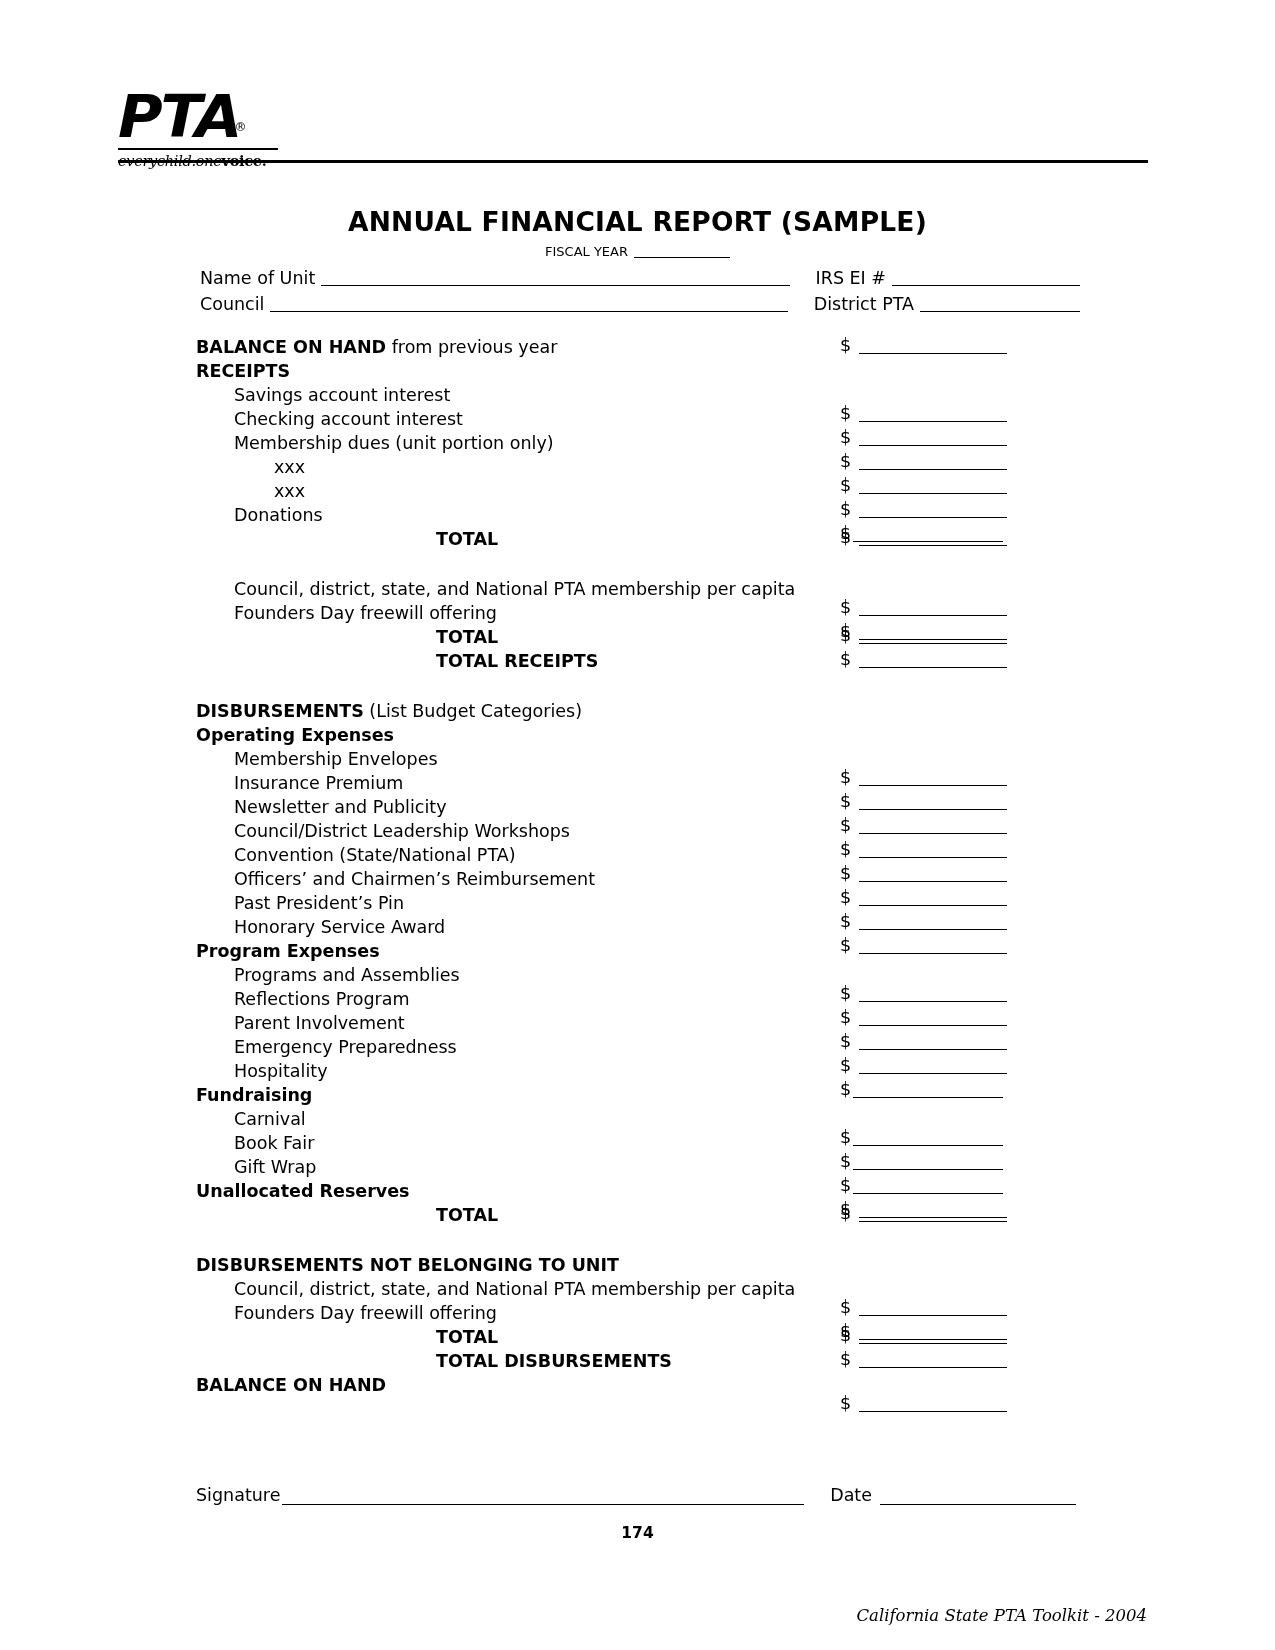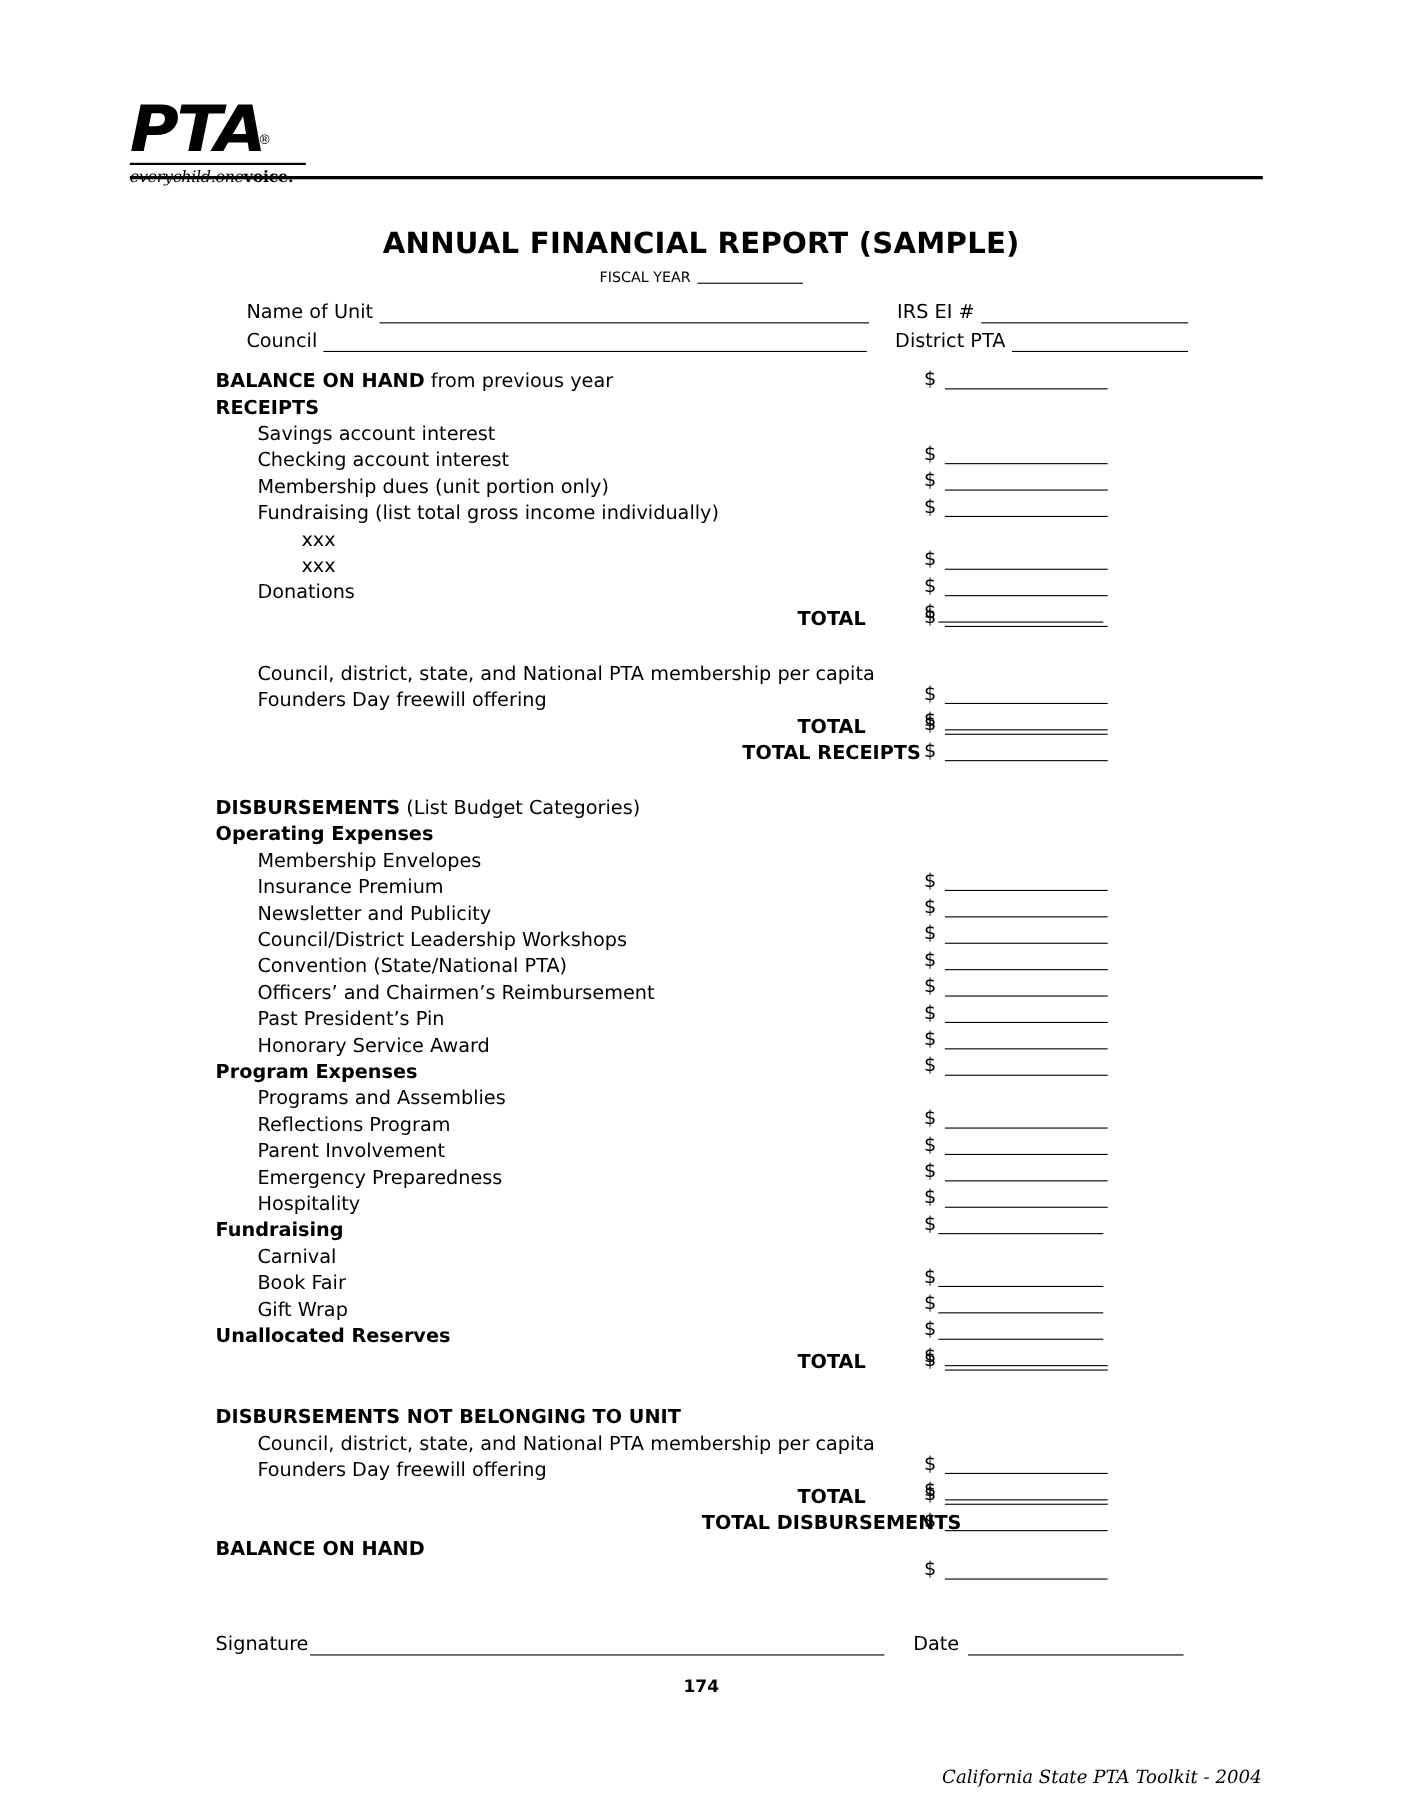--- a/index.html
+++ b/index.html
@@ -105,23 +105,21 @@
   
   .idblock {
     position: absolute;
     left: 200px;
     top: 268px;
     width: 880px;
     font-size: 17.5px;
   }
   .idrow {
     display: flex;
-    align-items: flex-end;
     height: 26px;
-    margin-left: 24px;
   }
   .idlabel { white-space: nowrap; }
   .fill {
     flex: 1;
     border-bottom: 1.6px solid #000;
     height: 17px;
     margin: 0 2px 0 6px;
   }
   .idrow .right-label {
     white-space: nowrap;
@@ -164,21 +162,21 @@
     width: 148px;
     margin-left: 8px;
   }
   .amt-line.tight { margin-left: 2px; width: 150px; }
 
   .row-wrap { position: relative; height: 24px; }
   .total-label {
     position: absolute;
     right: 0;
     width: 640px;
-    text-align: center;
+    text-align: left;
     font-weight: bold;
     padding-right: 0;
   }
 
   
   .sigrow {
     position: absolute;
     left: 196px;
     top: 1485px;
     width: 880px;
@@ -283,23 +281,20 @@
         </span>
     </div>
     <div class="row-wrap">
       <span class="label ind1">Membership dues (unit portion only)</span>
       <span class="amount">
           <span class="dollar">$</span>
           <span class="amt-line"></span>
         </span>
     </div>
     <div class="row-wrap">
-      <span class="label ind1">Fundraising (list total gross income individually)</span>
-    </div>
-    <div class="row-wrap">
       <span class="label ind2">xxx</span>
       <span class="amount">
           <span class="dollar">$</span>
           <span class="amt-line"></span>
         </span>
     </div>
     <div class="row-wrap">
       <span class="label ind2">xxx</span>
       <span class="amount">
           <span class="dollar">$</span>

